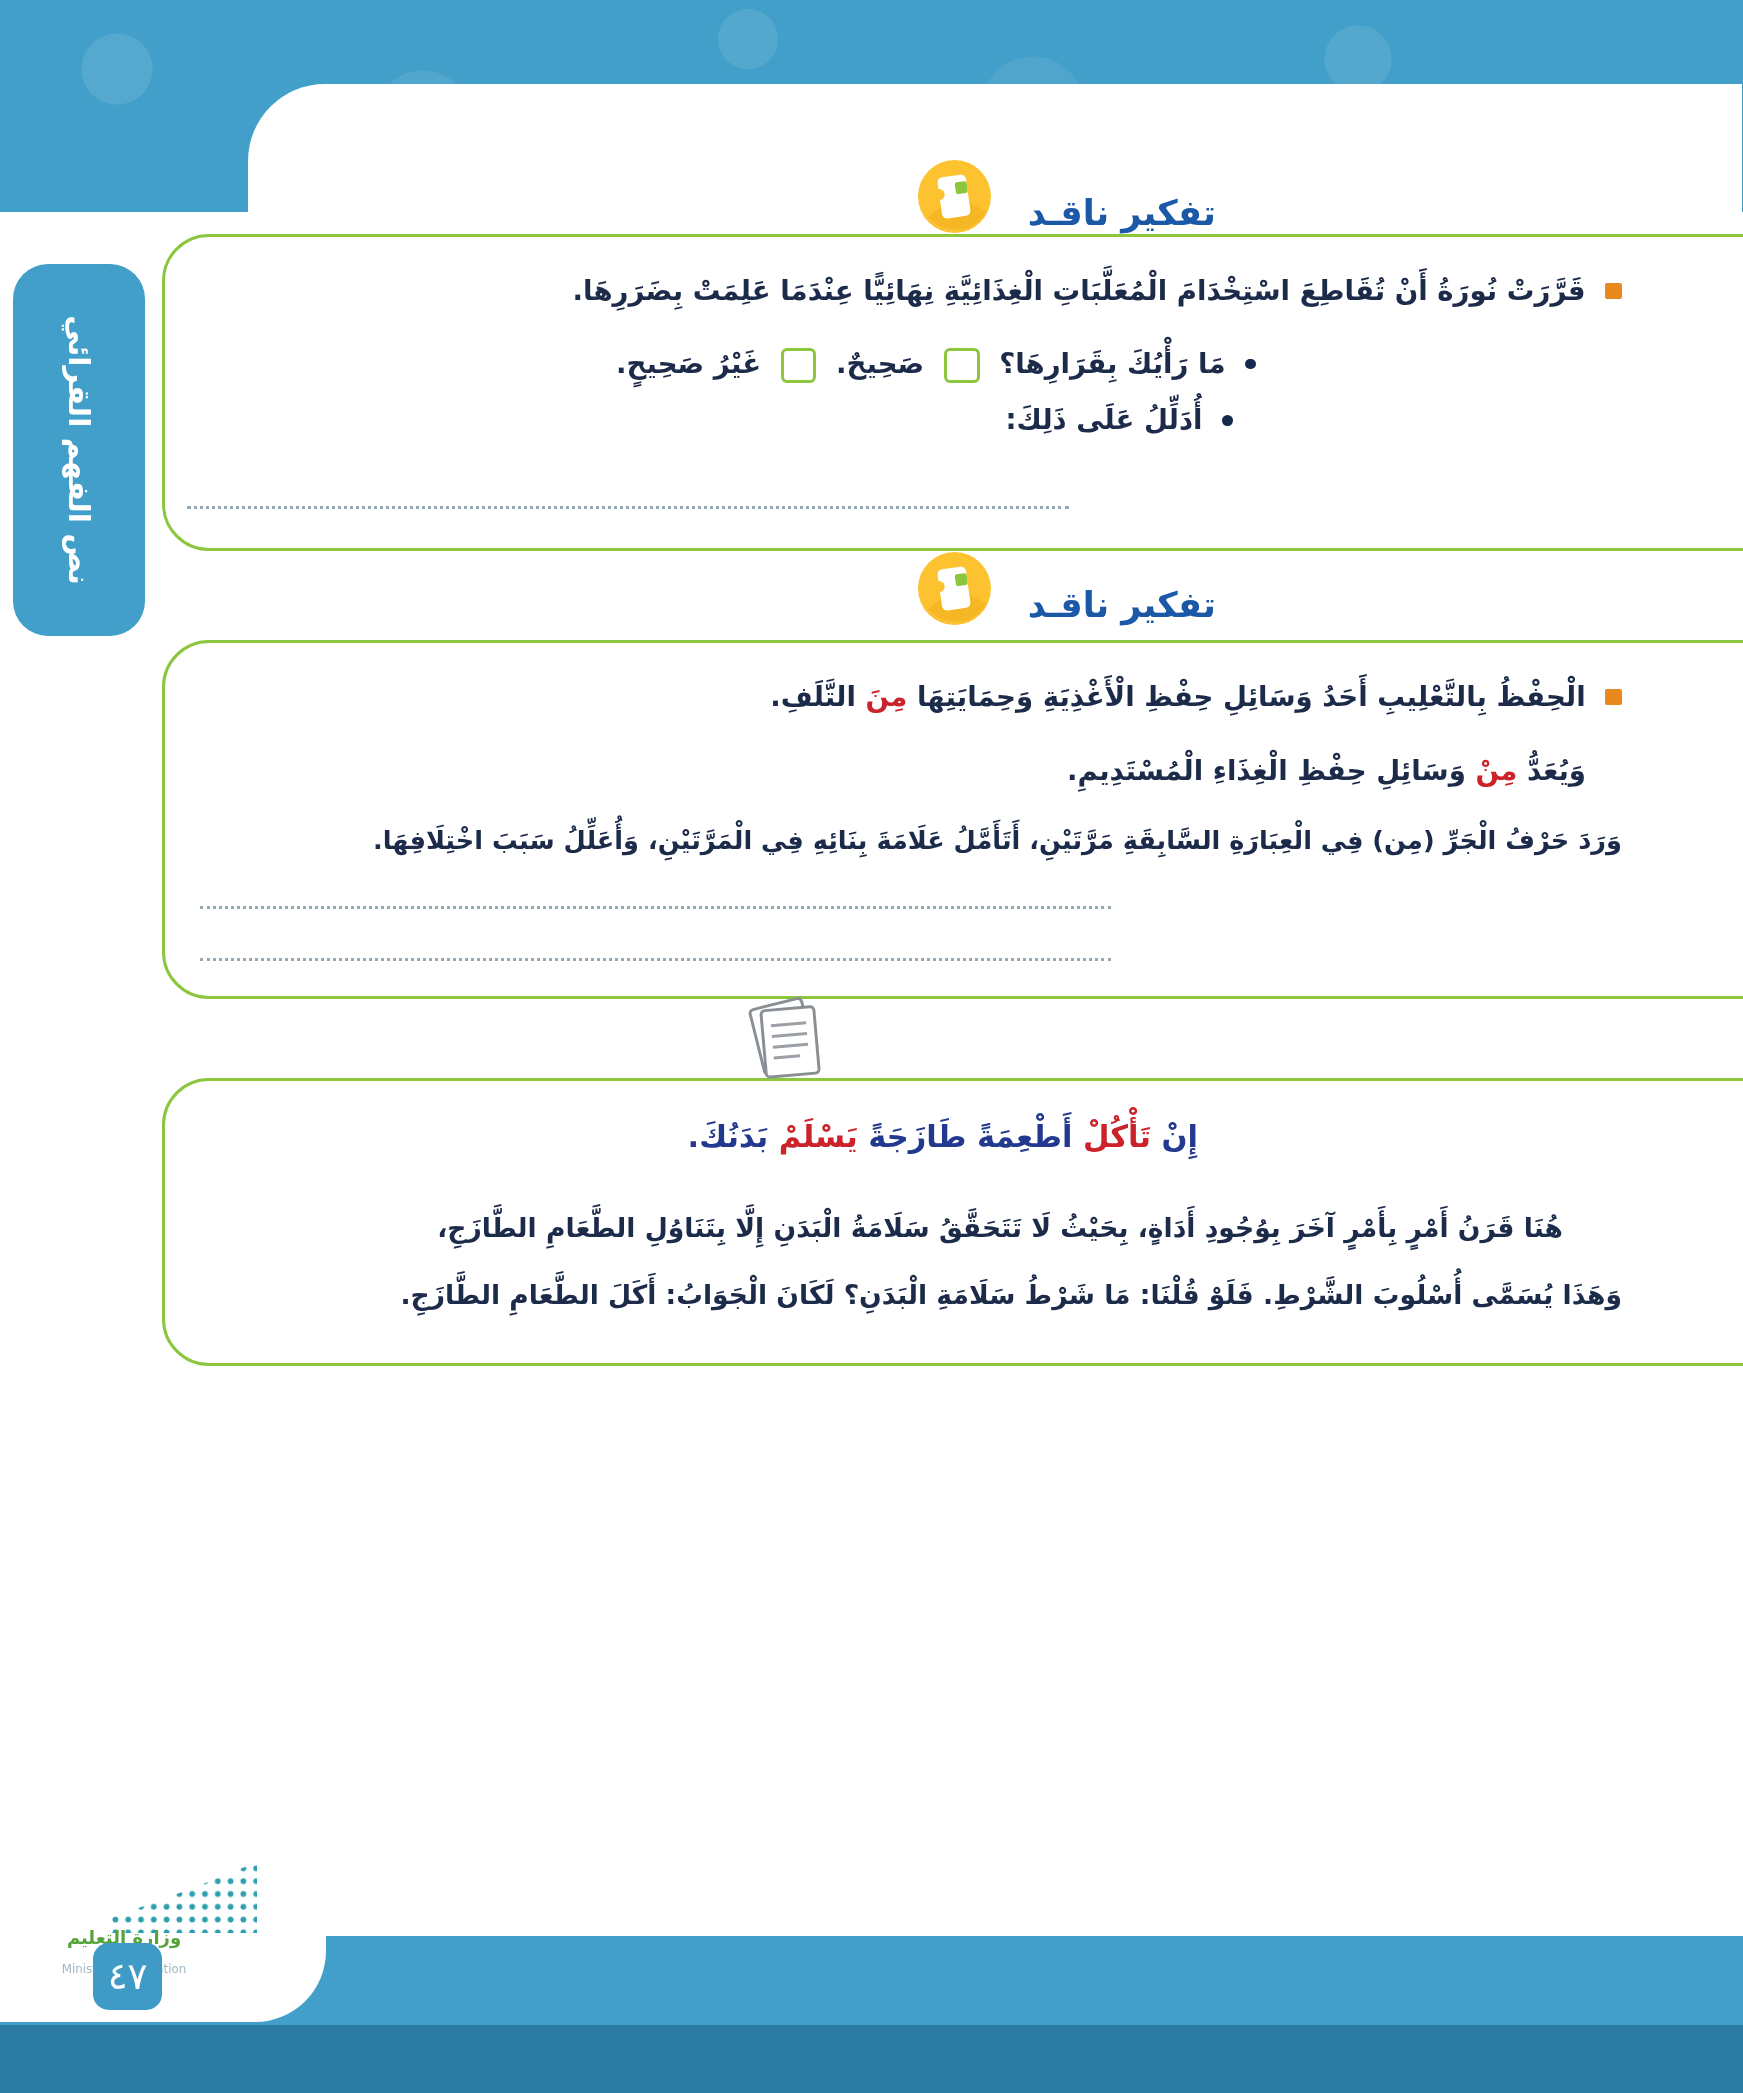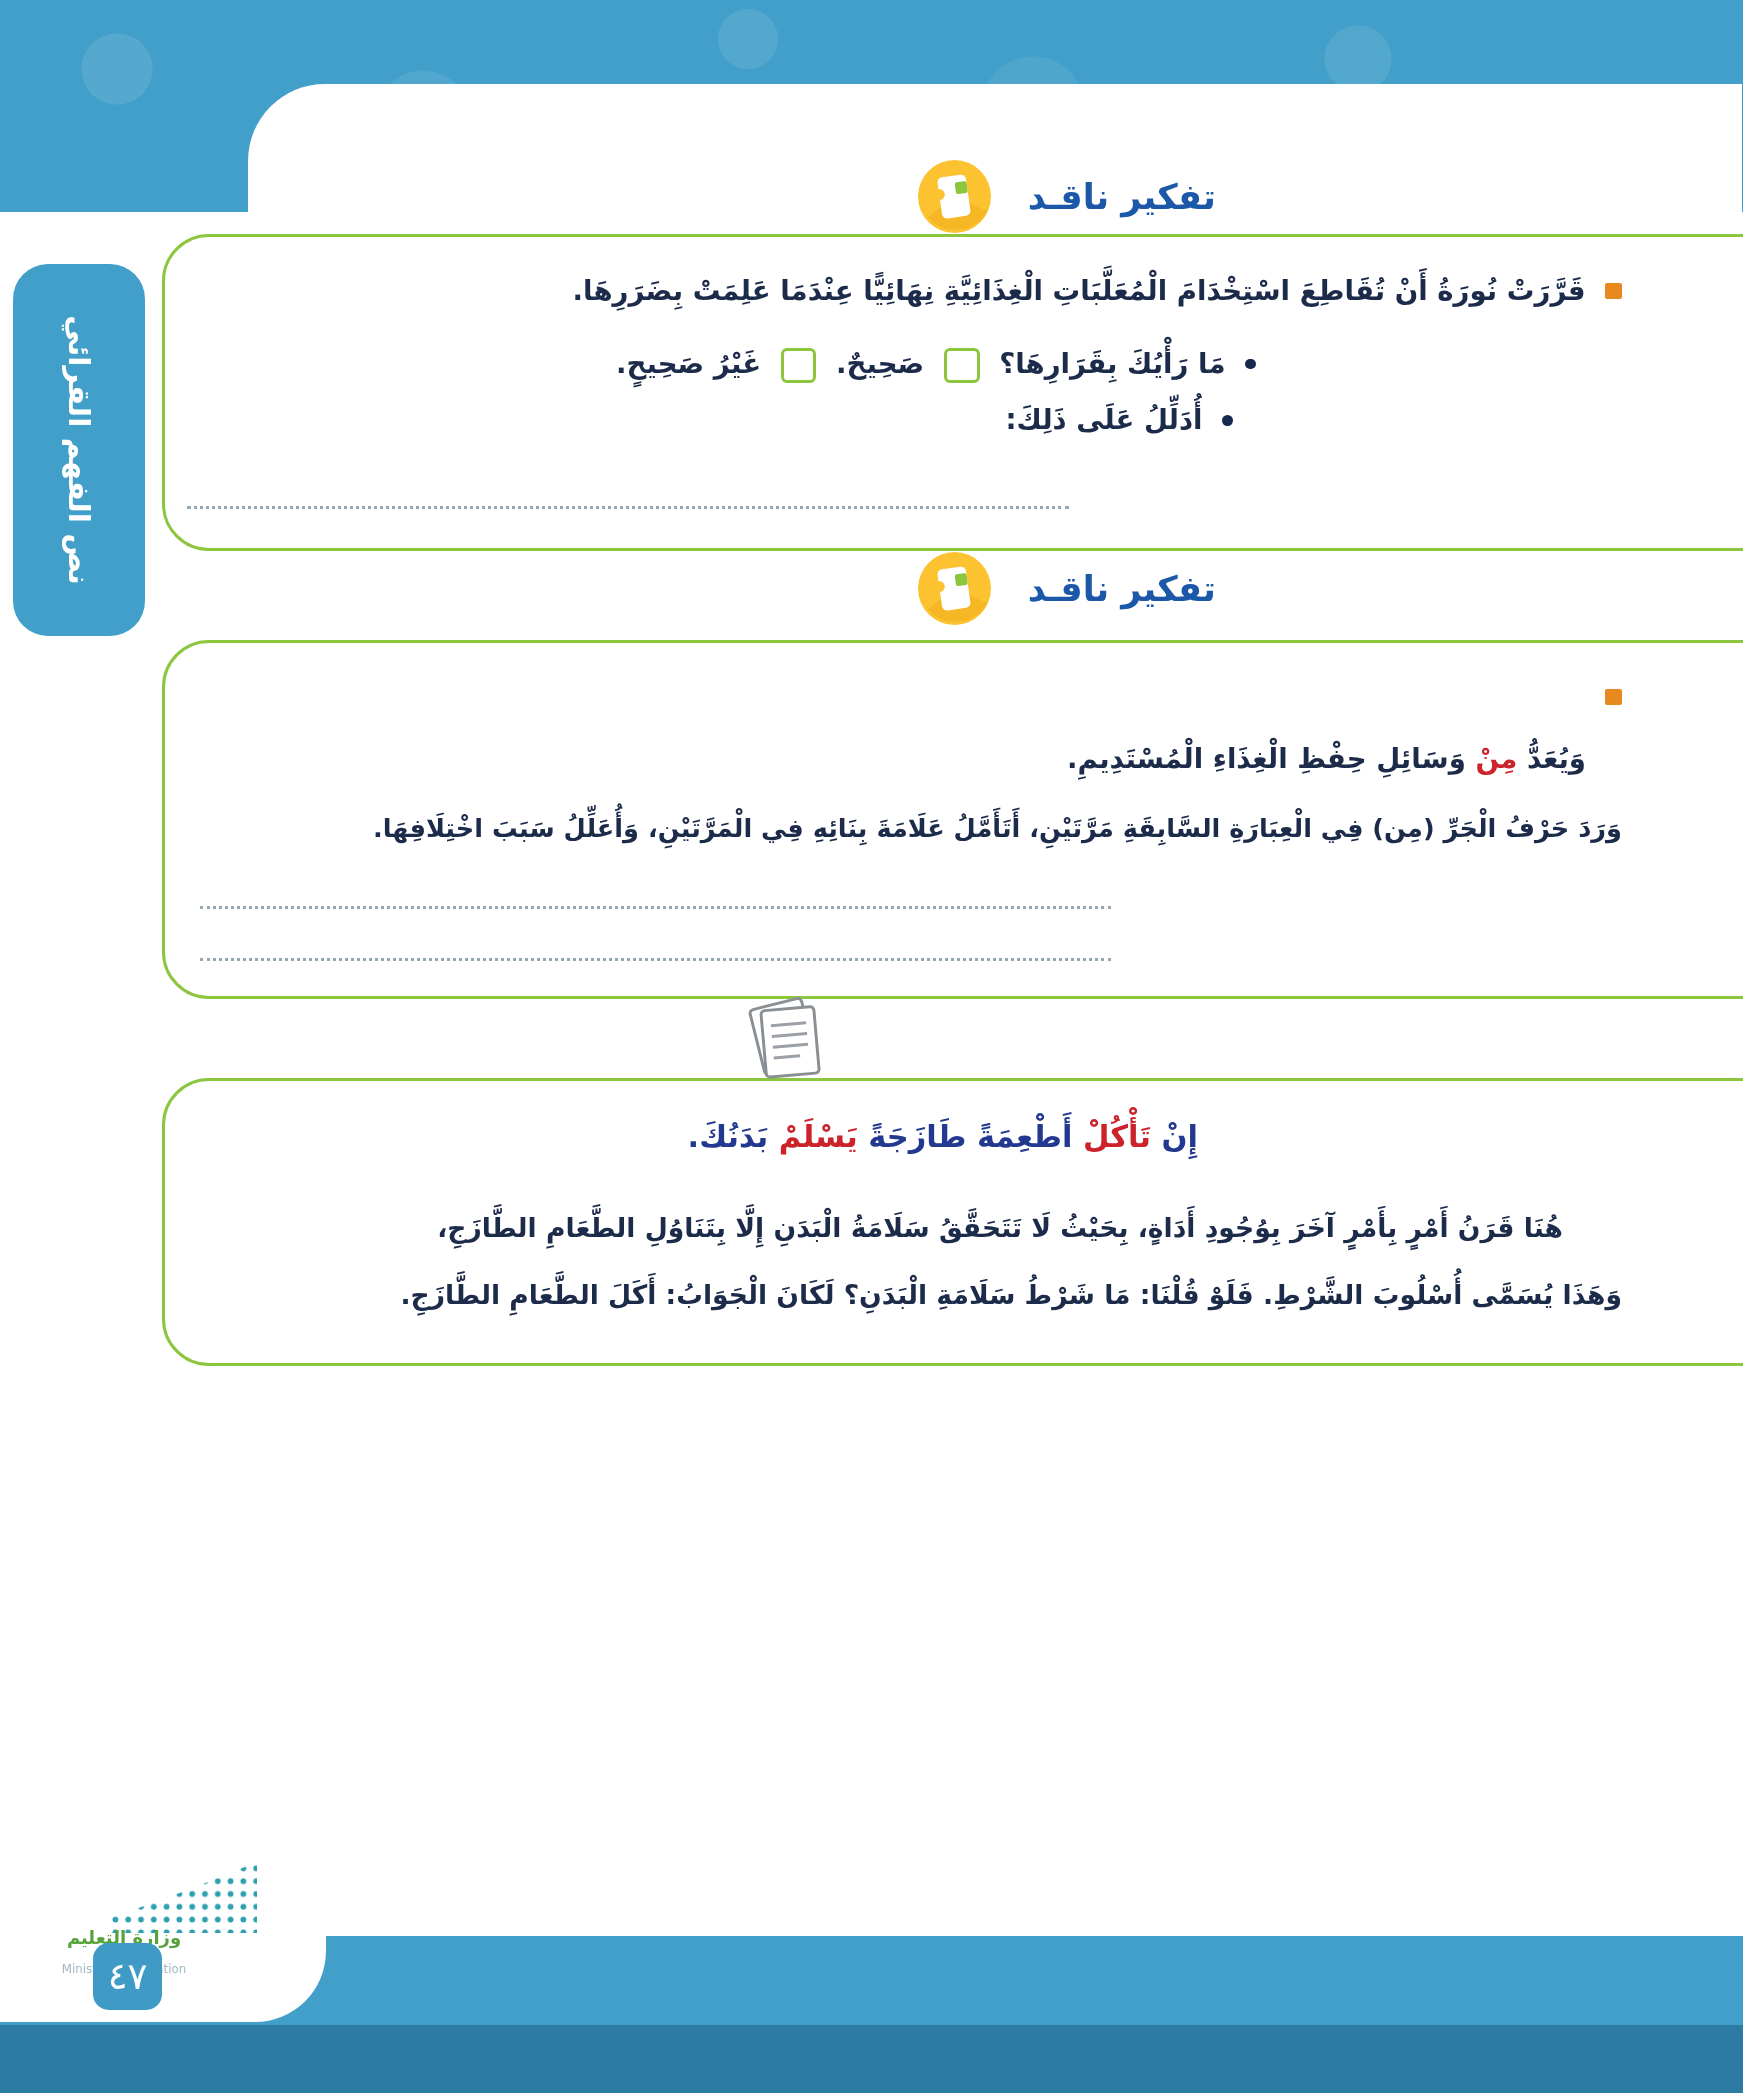--- a/index.html
+++ b/index.html
@@ -17,21 +17,21 @@
       radial-gradient(circle at 1034px 108px, rgba(255,255,255,.07) 0 51px, transparent 52px),
       radial-gradient(circle at 1359px 59px, rgba(255,255,255,.09) 0 33px, transparent 34px),
       radial-gradient(circle at 1625px 128px, rgba(255,255,255,.08) 0 41px, transparent 42px);
   }
   .header-notch{position:absolute;top:84px;left:249px;width:1494px;height:129px;background:#fff;border-top-left-radius:77px;}
   
   .sidebar-tab{position:absolute;top:264px;left:13.8px;width:132px;height:372px;background:#429fc9;border-radius:35px;}
   .sidebar-label{position:absolute;left:50%;top:50%;transform:translate(-50%,-50%) rotate(90deg);
     white-space:nowrap;color:#fff;font-weight:bold;font-size:29.6px;letter-spacing:1px;}
   
-  .section-head{position:absolute;display:flex;direction:rtl;align-items:center;gap:37px;}
+  .section-head{position:absolute;display:flex;direction:rtl;align-items:flex-end;gap:37px;}
   .section-head .title{font-size:35px;font-weight:bold;color:#1b58a8;}
   .head1{top:160px;right:527px;}
   .head2{top:552px;right:527px;}
   
   .gbox{position:absolute;left:163px;right:-69px;border:3.9px solid #8cc63e;border-radius:47px;background:#fff;
     padding:33px 187px 19.7px 39px;box-sizing:border-box;direction:rtl;text-align:right;color:#1c2b4a;}
   .gbox1{top:234px;height:317px;}
   .gbox2{top:640px;height:359px;}
   .gbox3{top:1078px;height:288px;}
   .row{display:flex;direction:rtl;align-items:flex-start;gap:19.7px;font-weight:bold;font-size:27.6px;line-height:1.5;}
@@ -122,20 +122,21 @@
         <rect x="22" y="16" width="29" height="42" rx="5" fill="#fff"></rect>
         <rect x="39" y="23" width="12" height="12" rx="2" fill="#8cc63e"></rect>
         <circle cx="22" cy="33" r="5.5" fill="#fcc230"></circle>
       </g>
     </svg>
   </div>
 
   <div class="gbox gbox2">
     <div class="row">
       <span class="sq-bullet"></span>
+      <span><span>الْحِفْظُ بِالتَّعْلِيبِ أَحَدُ وَسَائِلِ حِفْظِ الْأَغْذِيَةِ وَحِمَايَتِهَا </span><span class="t-red">مِنَ</span><span> التَّلَفِ.</span></span>
     </div>
     <div class="row" style="margin-top:33px;padding-right:36px;">
       <span><span>وَيُعَدُّ </span><span class="t-red">مِنْ</span><span> وَسَائِلِ حِفْظِ الْغِذَاءِ الْمُسْتَدِيمِ.</span></span>
     </div>
     <div class="row" style="margin-top:29.6px;font-size:25.6px;">
       <span>وَرَدَ حَرْفُ الْجَرِّ (مِن) فِي الْعِبَارَةِ السَّابِقَةِ مَرَّتَيْنِ، أَتَأَمَّلُ عَلَامَةَ بِنَائِهِ فِي الْمَرَّتَيْنِ، وَأُعَلِّلُ سَبَبَ اخْتِلَافِهَا.</span>
     </div>
     <div class="answer-line al2a"></div>
     <div class="answer-line al2b"></div>
   </div>

